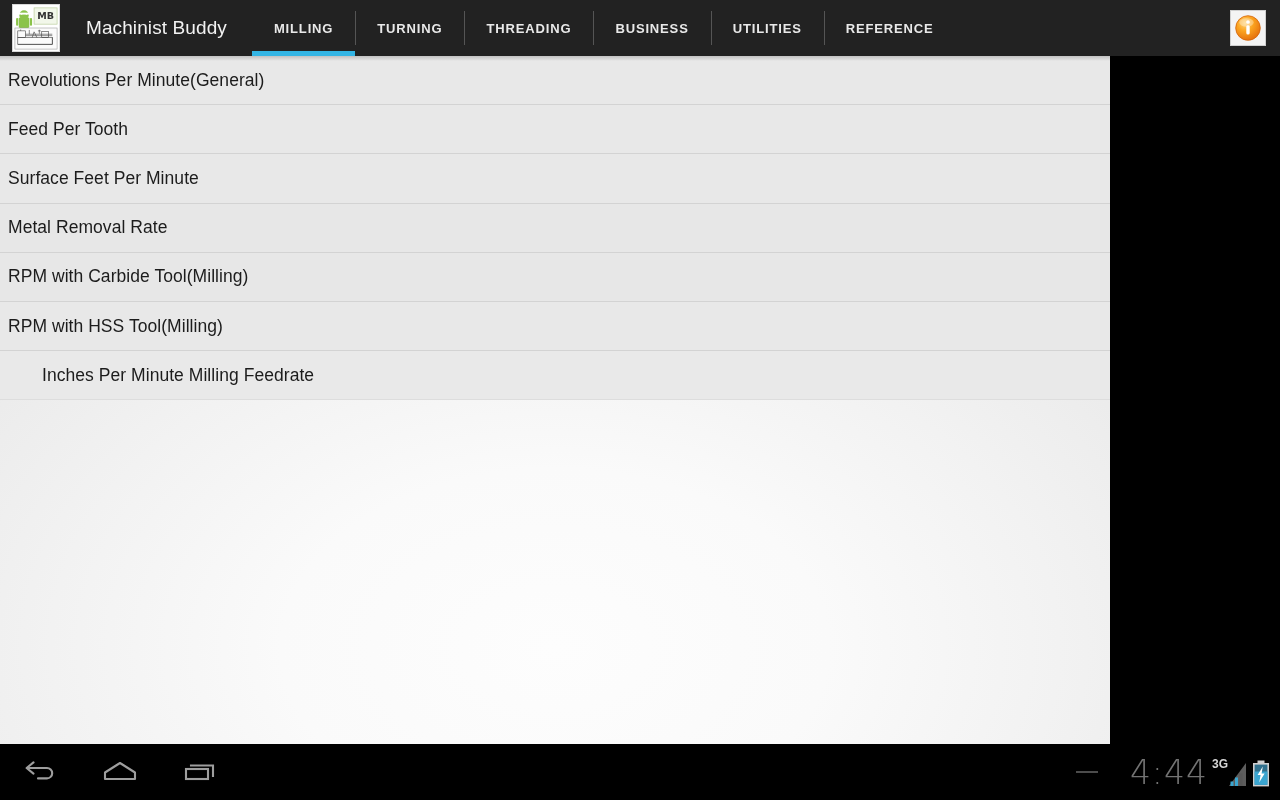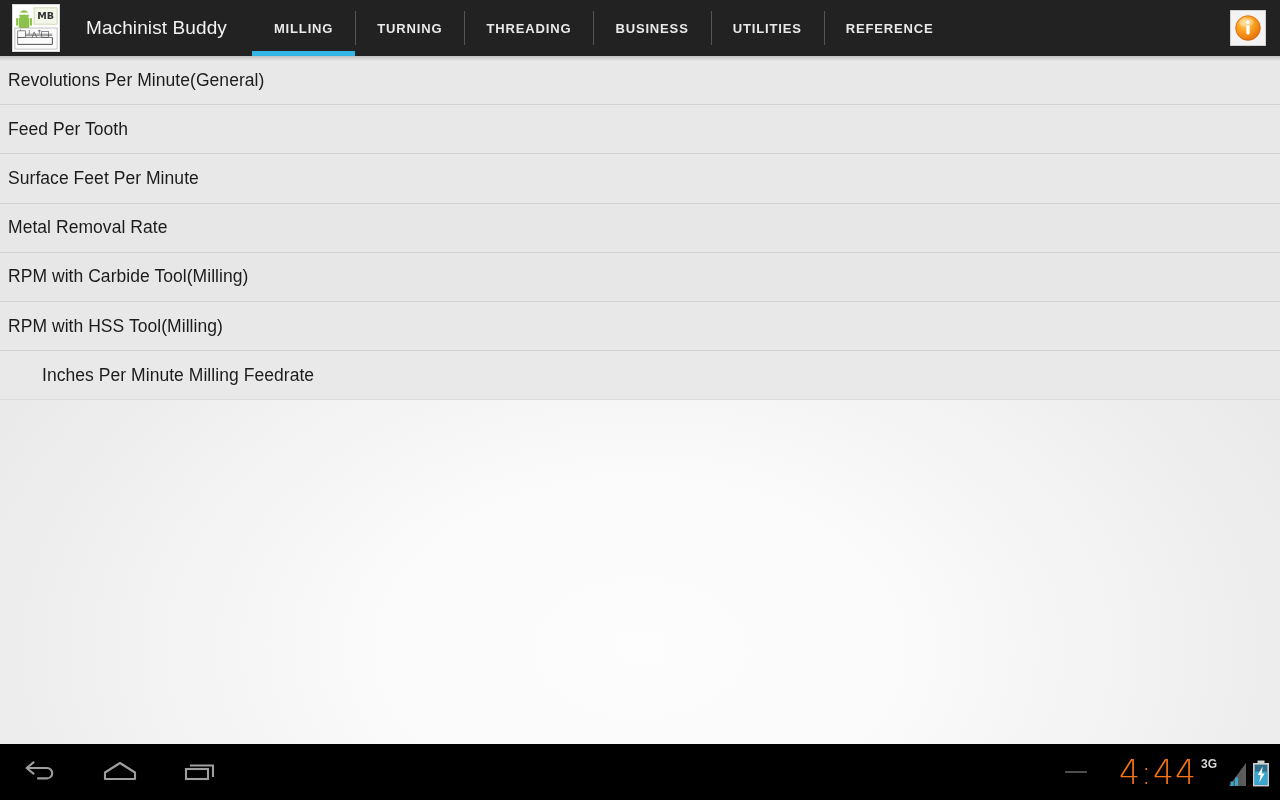--- a/index.html
+++ b/index.html
@@ -81,21 +81,21 @@
     border:1px solid #cfcfcf;
     display:flex; align-items:center; justify-content:center;
     cursor:pointer;
   }
   .info-btn svg { display:block; }
 
   
   .content {
     position:absolute;
     top:56px; left:0;
-    width:1280px; height:688px;
+    width:1110px; height:688px;
     background:
       radial-gradient(ellipse 720px 470px at 50% 86%, #fdfdfd 0%, #fafafa 38%, #f2f2f2 70%, #eaeaea 100%);
     overflow:hidden;
   }
   .content::before {
     content:"";
     position:absolute; top:0; left:0; right:0; height:5px;
     background:linear-gradient(to bottom, rgba(0,0,0,0.17), rgba(0,0,0,0));
     z-index:5; pointer-events:none;
   }
@@ -150,36 +150,36 @@
     display:flex; align-items:center;
     height:56px;
     padding-right:8px;
     gap:0px;
   }
   .nav-dash {
     width:22px; height:2px; background:#4c4c4c;
     margin-right:32px;
   }
   .clock {
-    color:#f97316;
+    color:#737373;
     font-size:33px;
     font-weight:300;
     letter-spacing:1px;
     line-height:1;
     font-family:"DejaVu Sans", sans-serif;
     margin-right:4px;
   }
   .net-type {
     color:#d6d6d6;
     font-size:12px;
     font-weight:bold;
     line-height:1;
     align-self:flex-start;
     margin-top:14px;
-    margin-right:12px;
+    margin-right:1px;
   }
   .signal { margin-top:4px; margin-right:4px; }
   .battery { margin-top:2px; margin-right:2px; }
   .signal svg, .battery svg { display:block; }
 </style>
 </head>
 <body>
 
 <div id="app">
 

